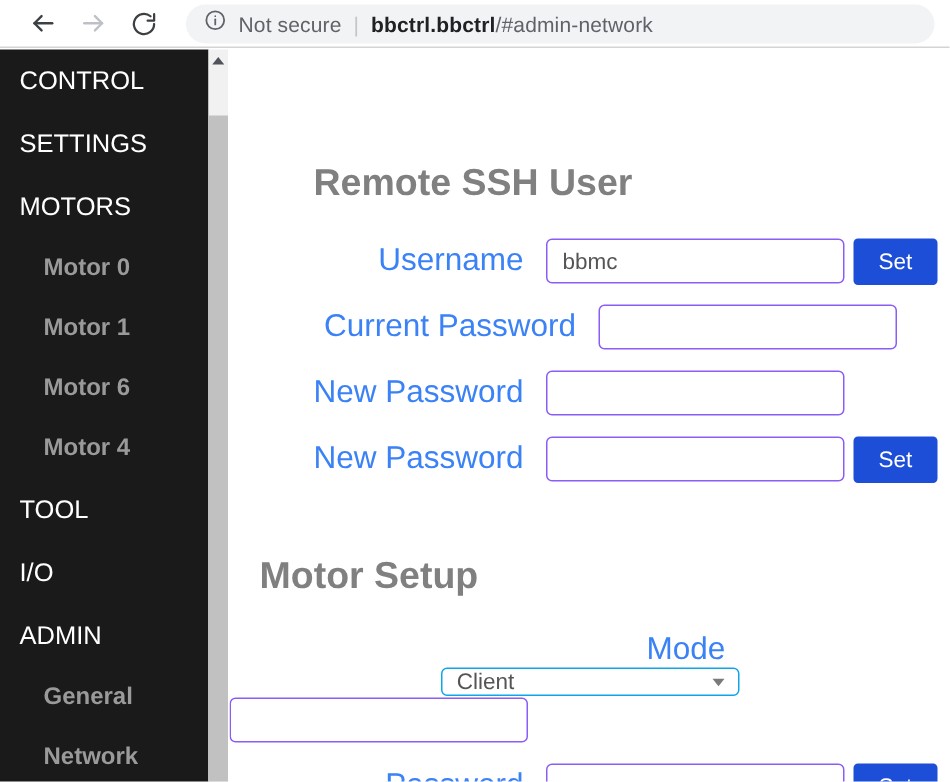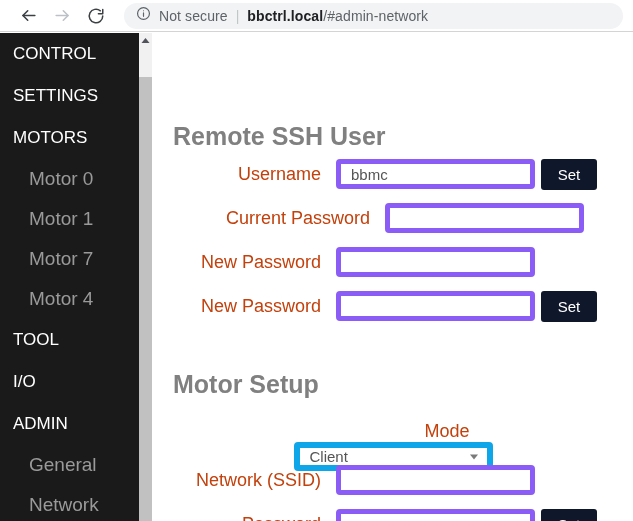--- a/index.html
+++ b/index.html
@@ -91,24 +91,25 @@
   }
   .nav-item {
     color: #ffffff;
     font-size: 17px;
     padding: 12px 0 12px 13px;
     line-height: 18px;
     white-space: nowrap;
   }
   .nav-item.sub {
     color: #9a9a9a;
-    font-size: 19px;
+    font-size: 16px;
     padding-left: 29px;
     padding-top: 11px;
     padding-bottom: 11px;
+    font-weight: bold;
   }
 
   
   #sidebar-scrollbar {
     position: absolute;
     left: 139px; top: 0;
     width: 14px;
     height: 488px;
     background: #f1f1f1;
     border-right: 1px solid #ffffff;
@@ -143,58 +144,59 @@
   .section-title {
     color: #808080;
     font-size: 25px;
     font-weight: bold;
     margin: 0;
     padding: 0;
     position: absolute;
     left: 20px;
     white-space: nowrap;
   }
-  #ssh-title { top: 89px; }
+  #ssh-title { top: 75px; margin-left: 36px; }
   #wifi-title { top: 337px; }
 
   .form-row {
     position: absolute;
     left: 0;
     width: 480px;
     height: 30px;
     display: flex;
     align-items: center;
   }
   .form-label {
     width: 183px;
     text-align: right;
-    color: #c2410c;
-    font-size: 18px;
+    color: #3b82f6;
+    font-size: 21px;
     padding-right: 15px;
     box-sizing: border-box;
     white-space: nowrap;
+    margin-left: 28px;
   }
   .form-input {
     width: 199px;
     height: 30px;
     box-sizing: border-box;
-    border: 5px solid #8b5cf6;
+    border: 1px solid #8b5cf6;
     border-radius: 4px;
     background: #ffffff;
     font-family: "Liberation Sans", sans-serif;
     font-size: 15px;
     color: #555;
     padding: 0 10px;
     outline: none;
   }
   .form-select {
     width: 199px;
     height: 30px;
     box-sizing: border-box;
-    border: 6px solid #0ea5e9;
+    border: 1px solid #0ea5e9;
     border-radius: 4px;
     background: #ffffff;
     font-size: 15px;
     color: #555;
     padding: 0 10px;
     position: relative;
     display: flex;
     align-items: center;
   }
   .select-arrow {
@@ -204,21 +206,21 @@
     transform: translateY(-50%);
     width: 0; height: 0;
     border-left: 4.5px solid transparent;
     border-right: 4.5px solid transparent;
     border-top: 5.5px solid #7a7a7a;
   }
   .set-btn {
     margin-left: 6px;
     width: 56px;
     height: 31px;
-    background: #0f172a;
+    background: #1d4ed8;
     color: #ffffff;
     border: none;
     border-radius: 3px;
     font-family: "Liberation Sans", sans-serif;
     font-size: 15px;
     cursor: pointer;
     line-height: 31px;
     text-align: center;
     padding: 0;
   }
@@ -258,34 +260,34 @@
   <div id="omnibox">
     <span id="info-icon">
       <svg width="15" height="15" viewBox="0 0 24 24" fill="none" stroke="#5f6368" stroke-width="1.9" stroke-linecap="round">
         <circle cx="12" cy="12" r="9.5"></circle>
         <line x1="12" y1="11" x2="12" y2="16.5"></line>
         <circle cx="12" cy="7.6" r="0.9" fill="#5f6368" stroke="none"></circle>
       </svg>
     </span>
     <span class="omni-text">Not secure</span>
     <span id="omni-sep">|</span>
-    <span class="omni-text" id="omni-host">bbctrl.local</span>
+    <span class="omni-text" id="omni-host">bbctrl.bbctrl</span>
     <span class="omni-text" id="omni-path">/#admin-network</span>
   </div>
 </div>
 
 <div id="page">
 
   <nav id="sidebar">
     <div class="nav-item">CONTROL</div>
     <div class="nav-item">SETTINGS</div>
     <div class="nav-item">MOTORS</div>
     <div class="nav-item sub">Motor 0</div>
     <div class="nav-item sub">Motor 1</div>
-    <div class="nav-item sub">Motor 7</div>
+    <div class="nav-item sub">Motor 6</div>
     <div class="nav-item sub">Motor 4</div>
     <div class="nav-item">TOOL</div>
     <div class="nav-item">I/O</div>
     <div class="nav-item">ADMIN</div>
     <div class="nav-item sub">General</div>
     <div class="nav-item sub">Network</div>
   </nav>
 
   <div id="sidebar-scrollbar">
     <div id="scroll-up-arrow">
@@ -326,21 +328,20 @@
 
     <div class="form-row" style="top:388px;flex-direction:column;">
       <div class="form-label">Mode</div>
       <div class="form-select">
         <span>Client</span>
         <span class="select-arrow"></span>
       </div>
     </div>
 
     <div class="form-row" style="top:432px;">
-      <div class="form-label">Network (SSID)</div>
       <input class="form-input" type="text" value="" style="">
     </div>
 
     <div class="form-row" style="top:476px;">
       <div class="form-label">Password</div>
       <input class="form-input" type="password" value="" style="">
       <button class="set-btn">Set</button>
     </div>
 
   </main>

